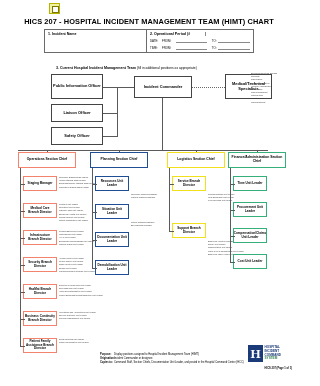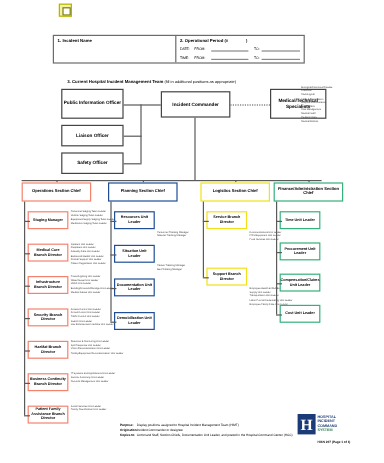--- a/index.html
+++ b/index.html
@@ -78,20 +78,21 @@
         padding-left:1.5px;display:flex;flex-direction:column;justify-content:center;}
   .logotxt .grn{color:#2f7d4f;}
 </style>
 </head>
 <body>
 
 <div class="page">
 
   <div class="brokenimg"></div>
 
+  <div class="title">HICS 207 - HOSPITAL INCIDENT MANAGEMENT TEAM (HIMT) CHART</div>
 
   <div class="formbox">
     <div class="formcell f-left">
       <div class="flabel">1. Incident Name</div>
       <div></div>
     </div>
     <div class="formcell f-right">
       <div class="flabel">
         <span>2. Operational Period</span>
         <span class="opparen">(#</span>

